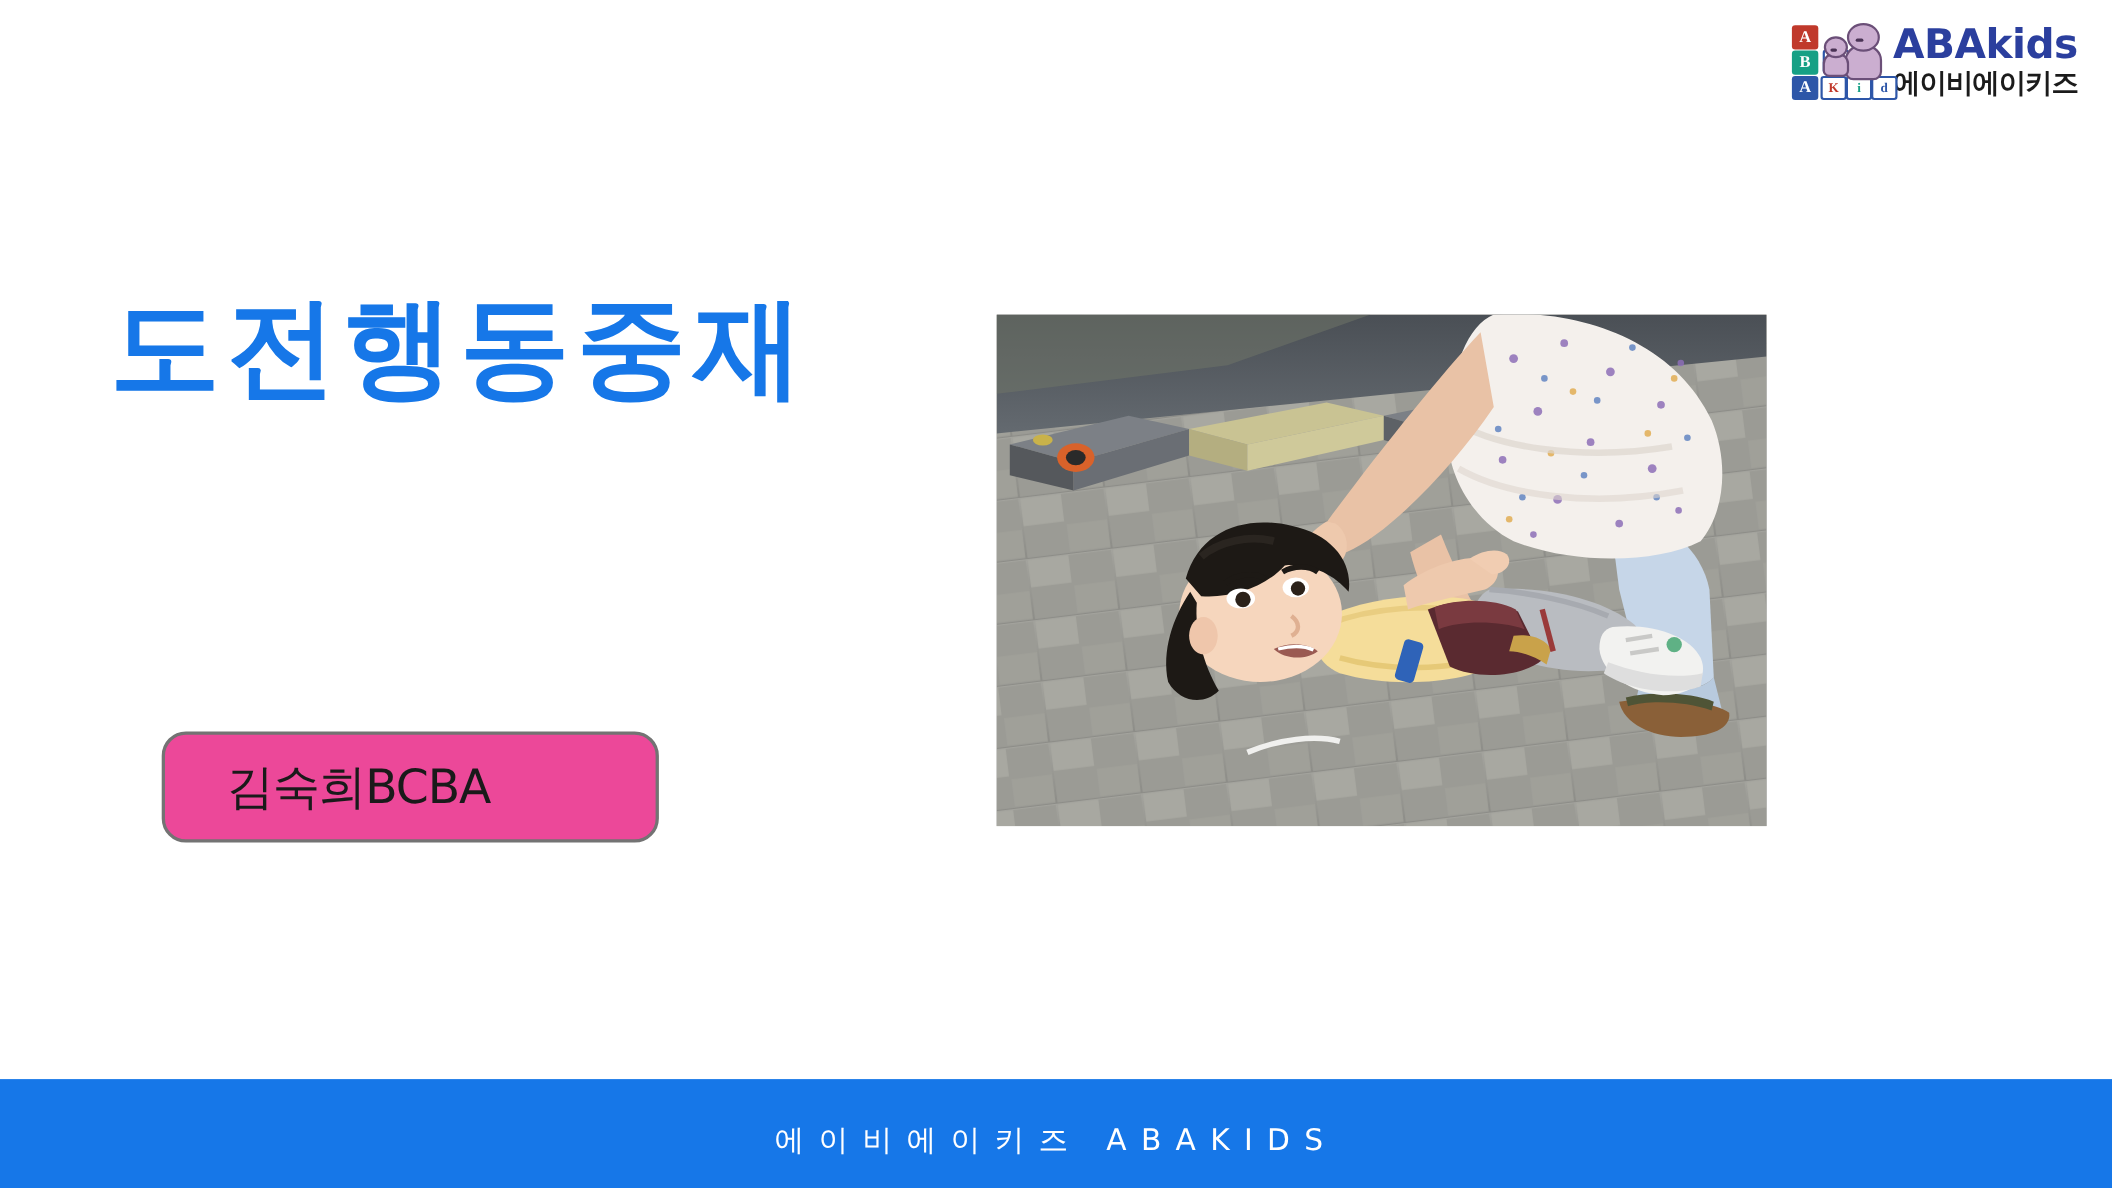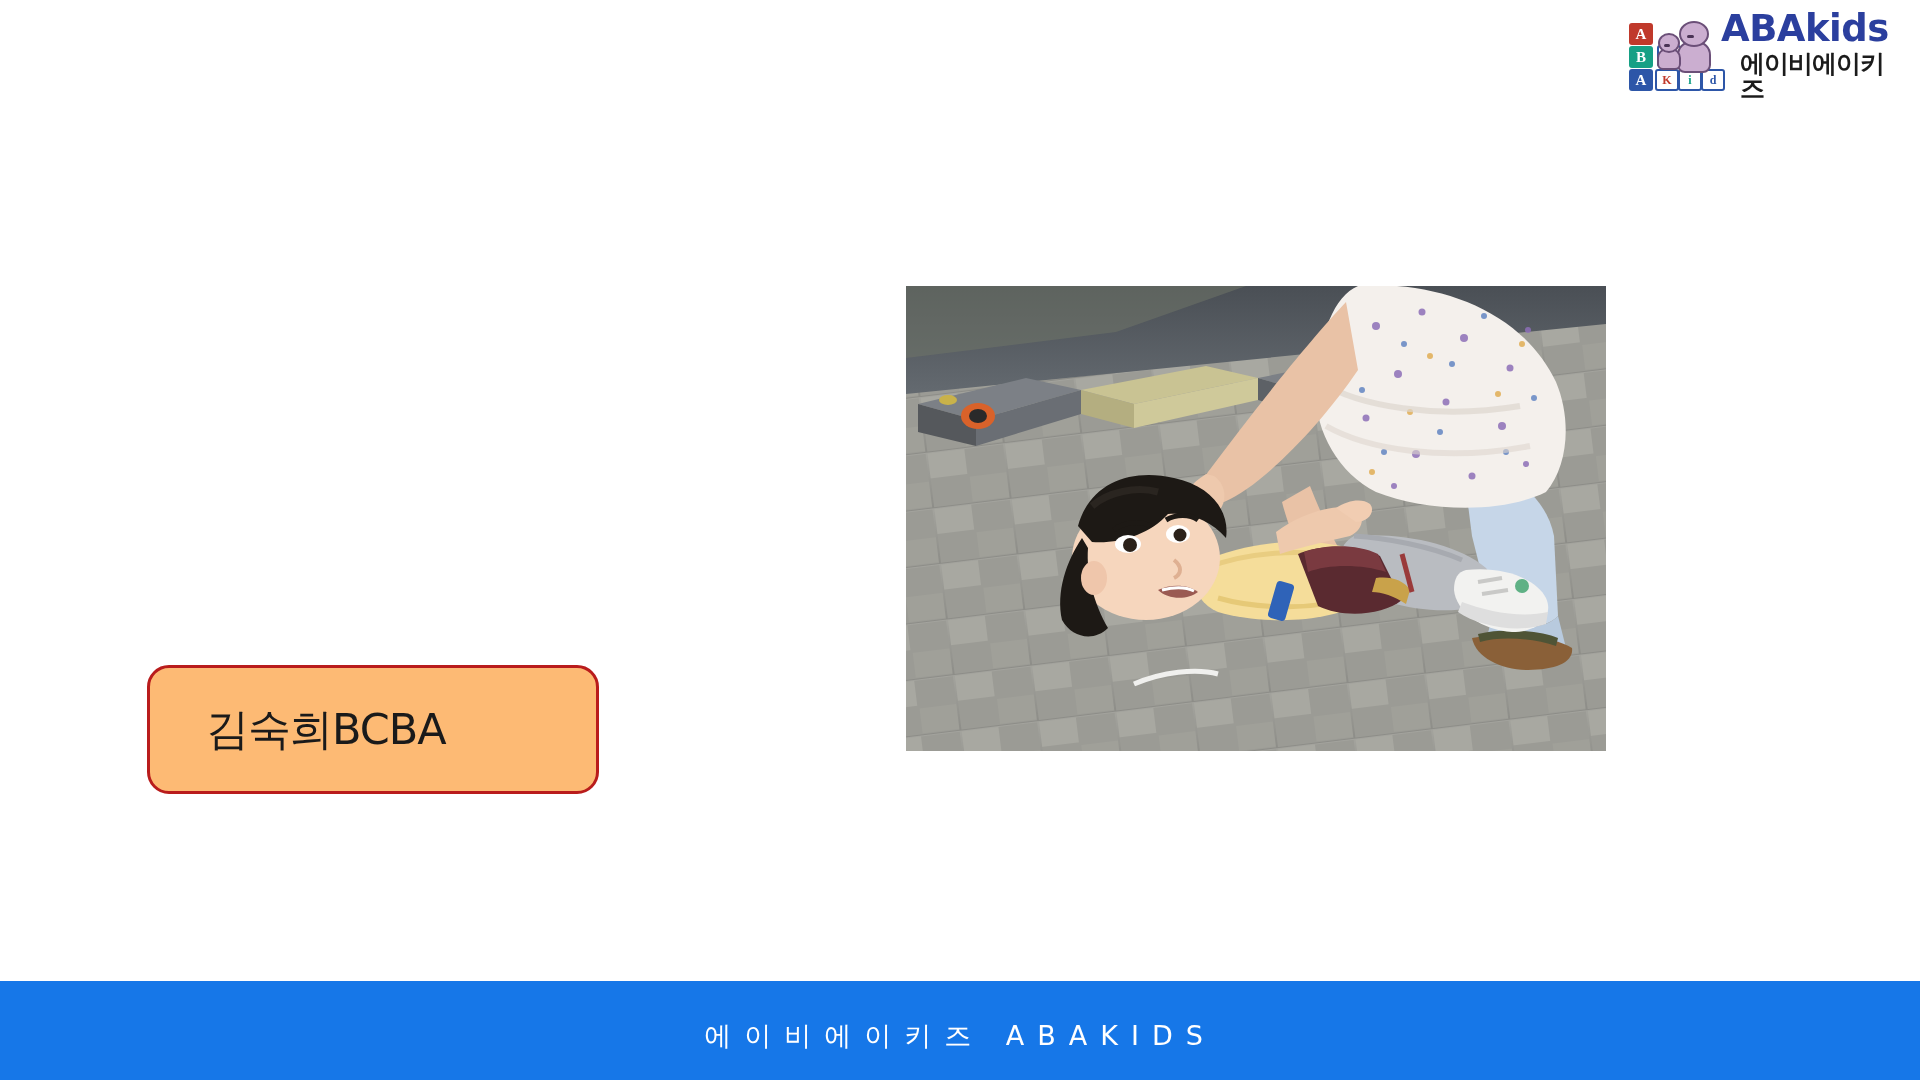--- a/index.html
+++ b/index.html
@@ -76,21 +76,20 @@
     letter-spacing: -0.5px;
     font-family: "DejaVu Sans", sans-serif;
   }
   .logo-kr {
     font-size: 25px;
     font-weight: bold;
     color: #1b1b1b;
     letter-spacing: -1px;
     margin-top: 4px;
     font-family: "DejaVu Sans", sans-serif;
-    margin-left: 19px;
   }
 
   
   .title {
     position: absolute;
     left: 100px;
     top: 258px;
     font-size: 100px;
     font-weight: bold;
     color: #1677e8;
@@ -99,24 +98,24 @@
     line-height: 1.15;
     font-family: "DejaVu Sans", sans-serif;
   }
 
   
   .presenter {
     position: absolute;
     left: 147px;
     top: 665px;
     width: 452px;
-    height: 129px;
-    border: 3px solid #b91c1c;
+    height: 101px;
+    border: 3px solid #737373;
     border-radius: 22px;
-    background: #fdba74;
+    background: #ec4899;
     display: flex;
     align-items: center;
   }
   .presenter-label {
     margin-left: 56px;
     font-size: 43px;
     color: #1a1a1a;
     letter-spacing: -1px;
     font-family: "DejaVu Sans", sans-serif;
   }
@@ -174,20 +173,21 @@
       <div class="fig fig-sm-head">
         <span class="fig-eye" style="left:4px; top:9px; width:6px;"></span>
       </div>
     </div>
     <div class="logo-text">
       <div class="logo-en">ABAkids</div>
       <div class="logo-kr">에이비에이키즈</div>
     </div>
   </div>
 
+  <h1 class="title">도전행동중재</h1>
 
   <div class="presenter">
     <span class="presenter-label">김숙희BCBA</span>
   </div>
 
   <div class="photo">
     <svg viewBox="0 0 700 465" preserveAspectRatio="xMidYMid slice">
       <defs>
         <linearGradient id="pave" x1="0" y1="0" x2="0" y2="1">
           <stop offset="0%" stop-color="#a3a39d"></stop>

